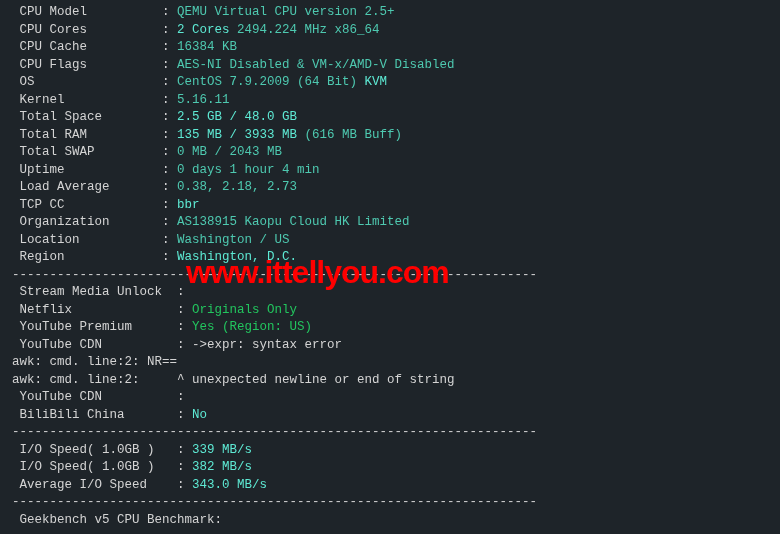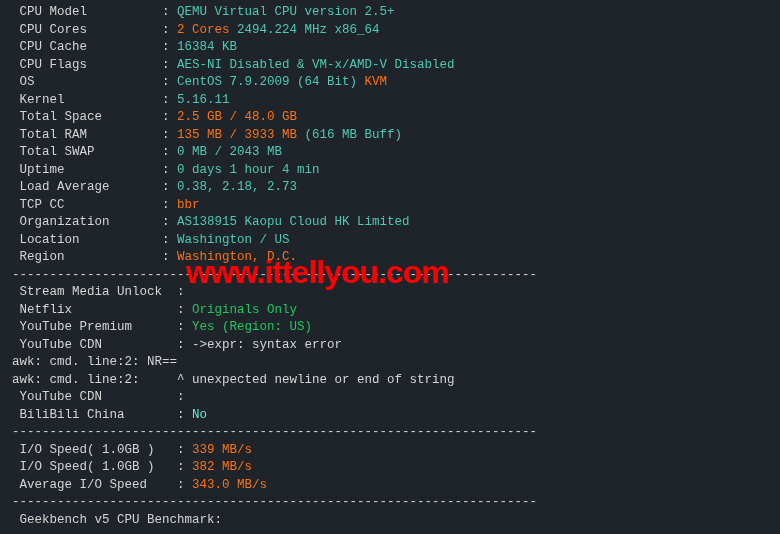--- a/index.html
+++ b/index.html
@@ -16,21 +16,21 @@
   }
   .terminal {
     padding: 4px 12px;
     color: #d4d4d4;
   }
   .row {
     white-space: pre;
   }
   .label { color: #d4d4d4; }
   .cyan { color: #4ec9b0; margin-top: 36px; }
-  .yellow { color: #f97316; text-align: center; }
+  .yellow { color: #5eead4; text-align: center; }
   .green-bright { color: #22c55e; }
   .red { color: #5eead4; }
   .dashes { color: #d4d4d4; }
   .watermark {
     position: absolute;
     top: 250px;
     left: 186px;
     font-family: Arial, sans-serif;
     font-size: 32px;
     font-weight: bold;

